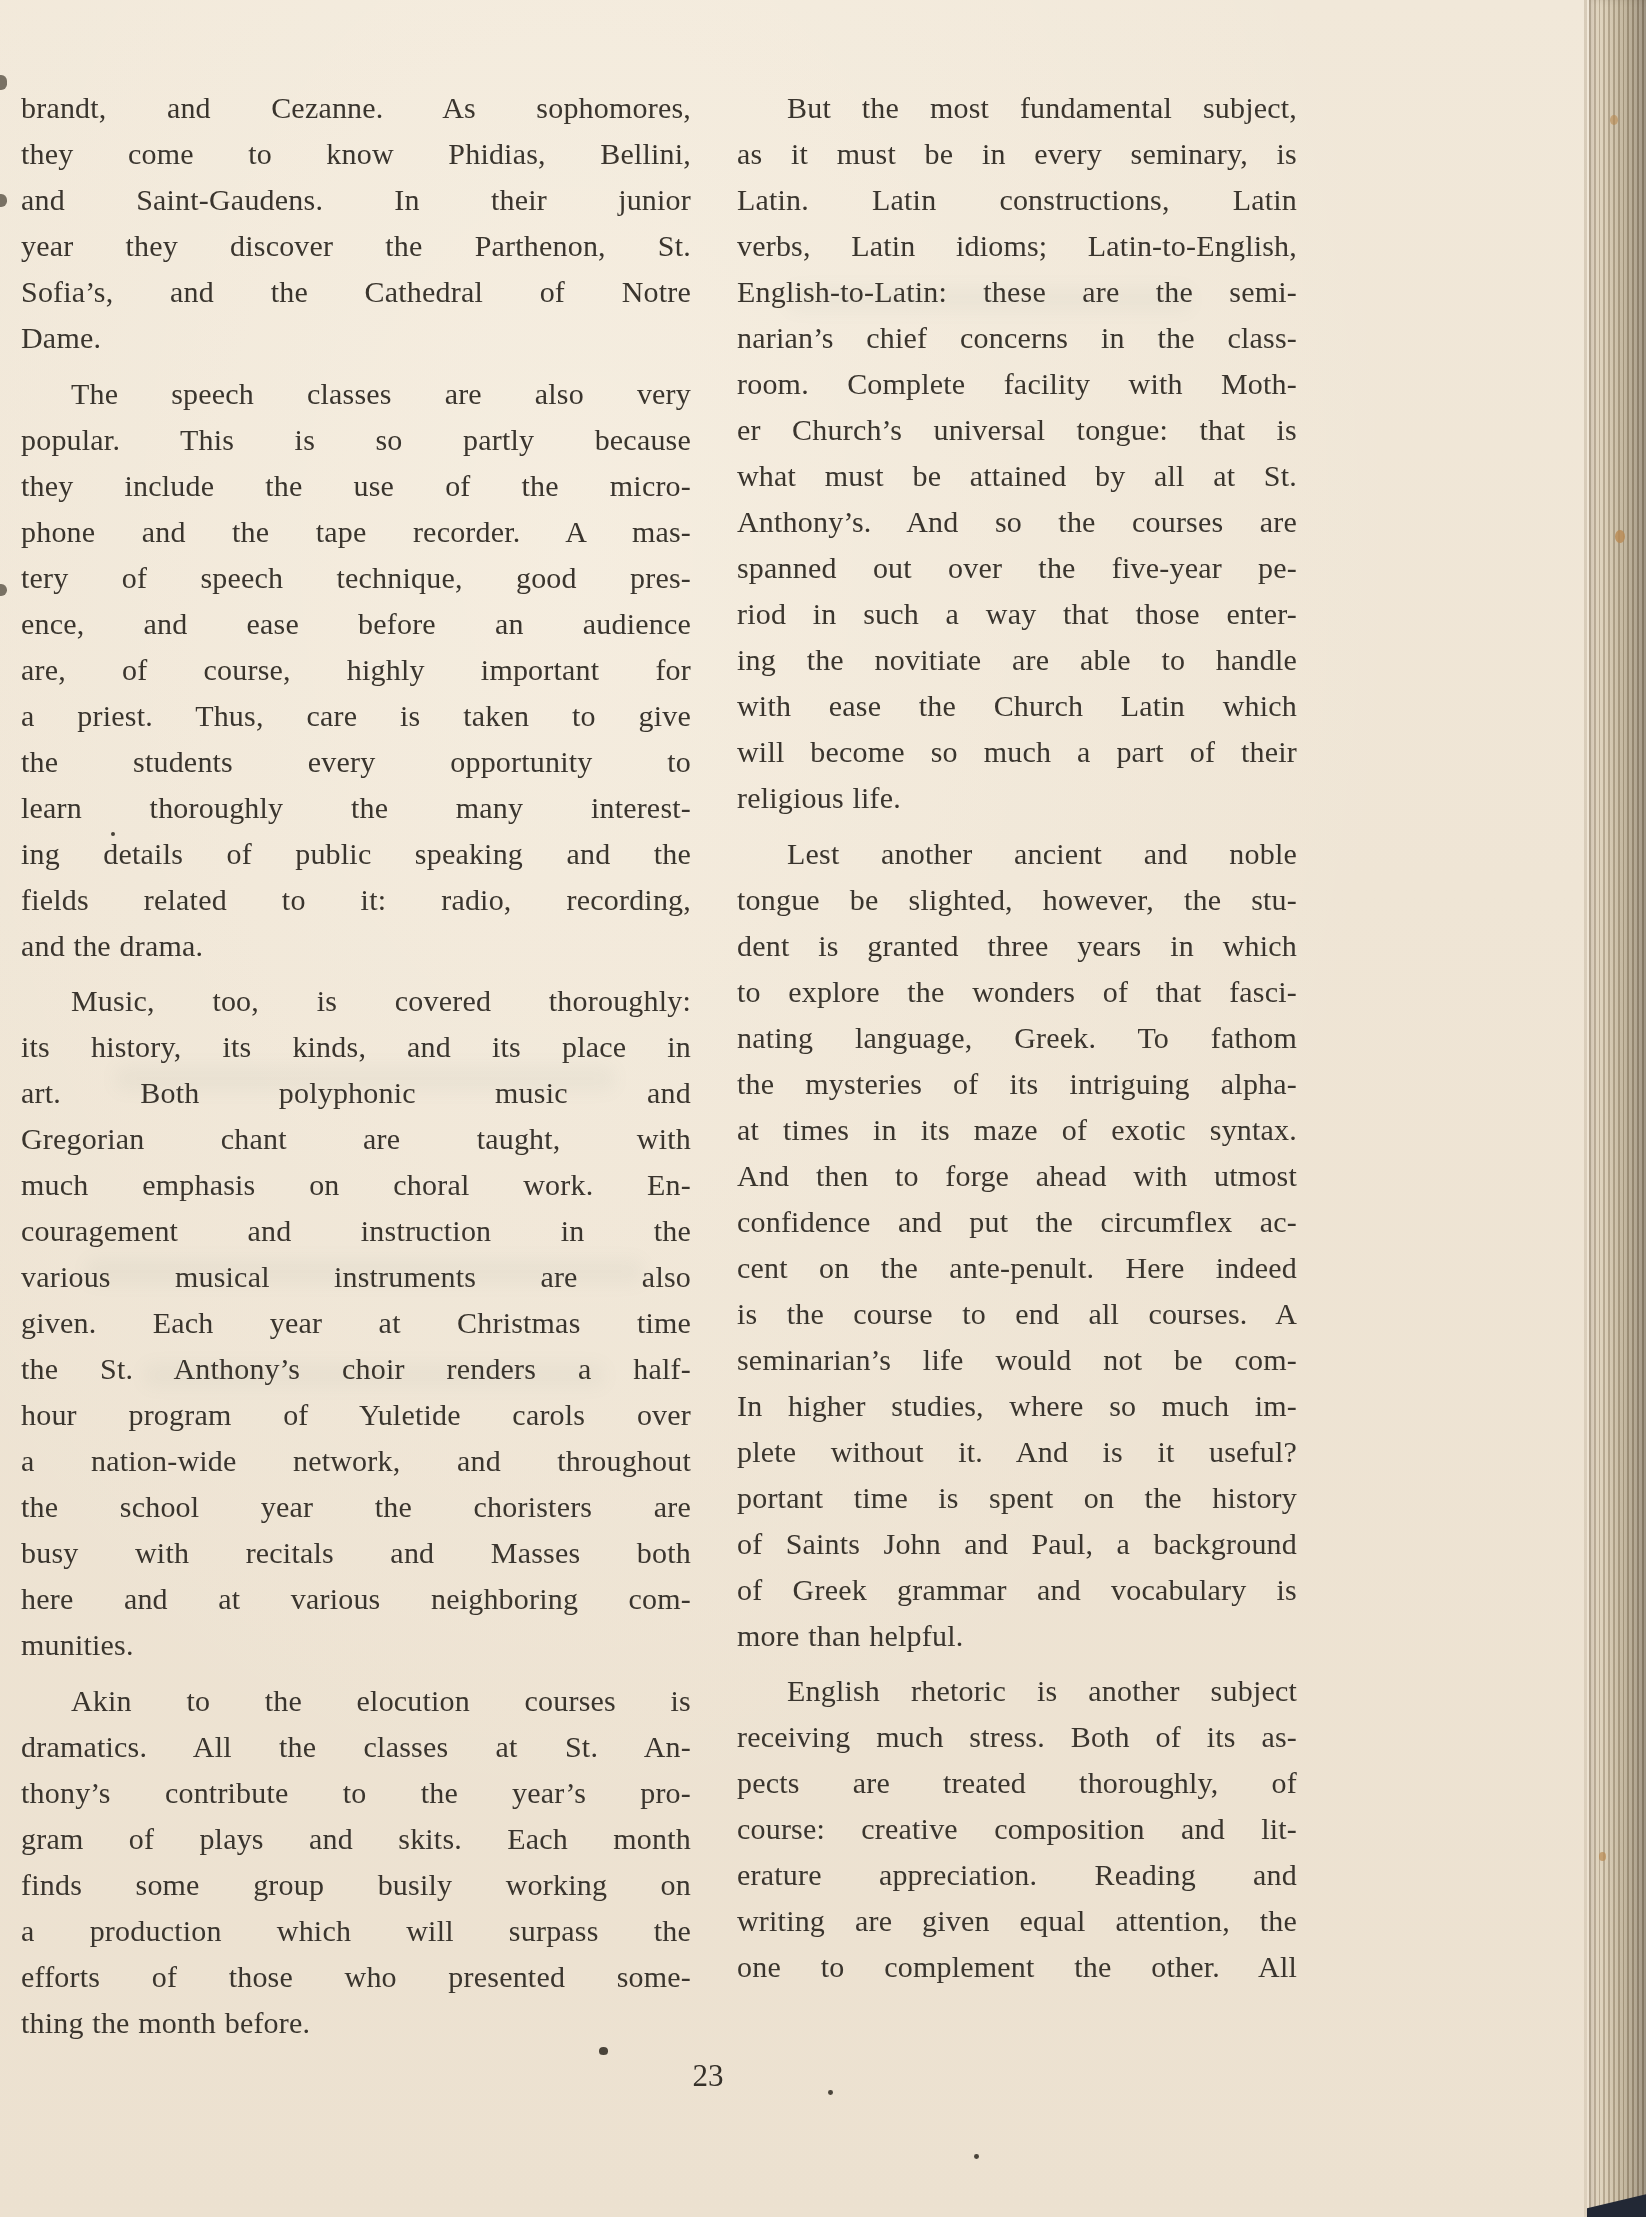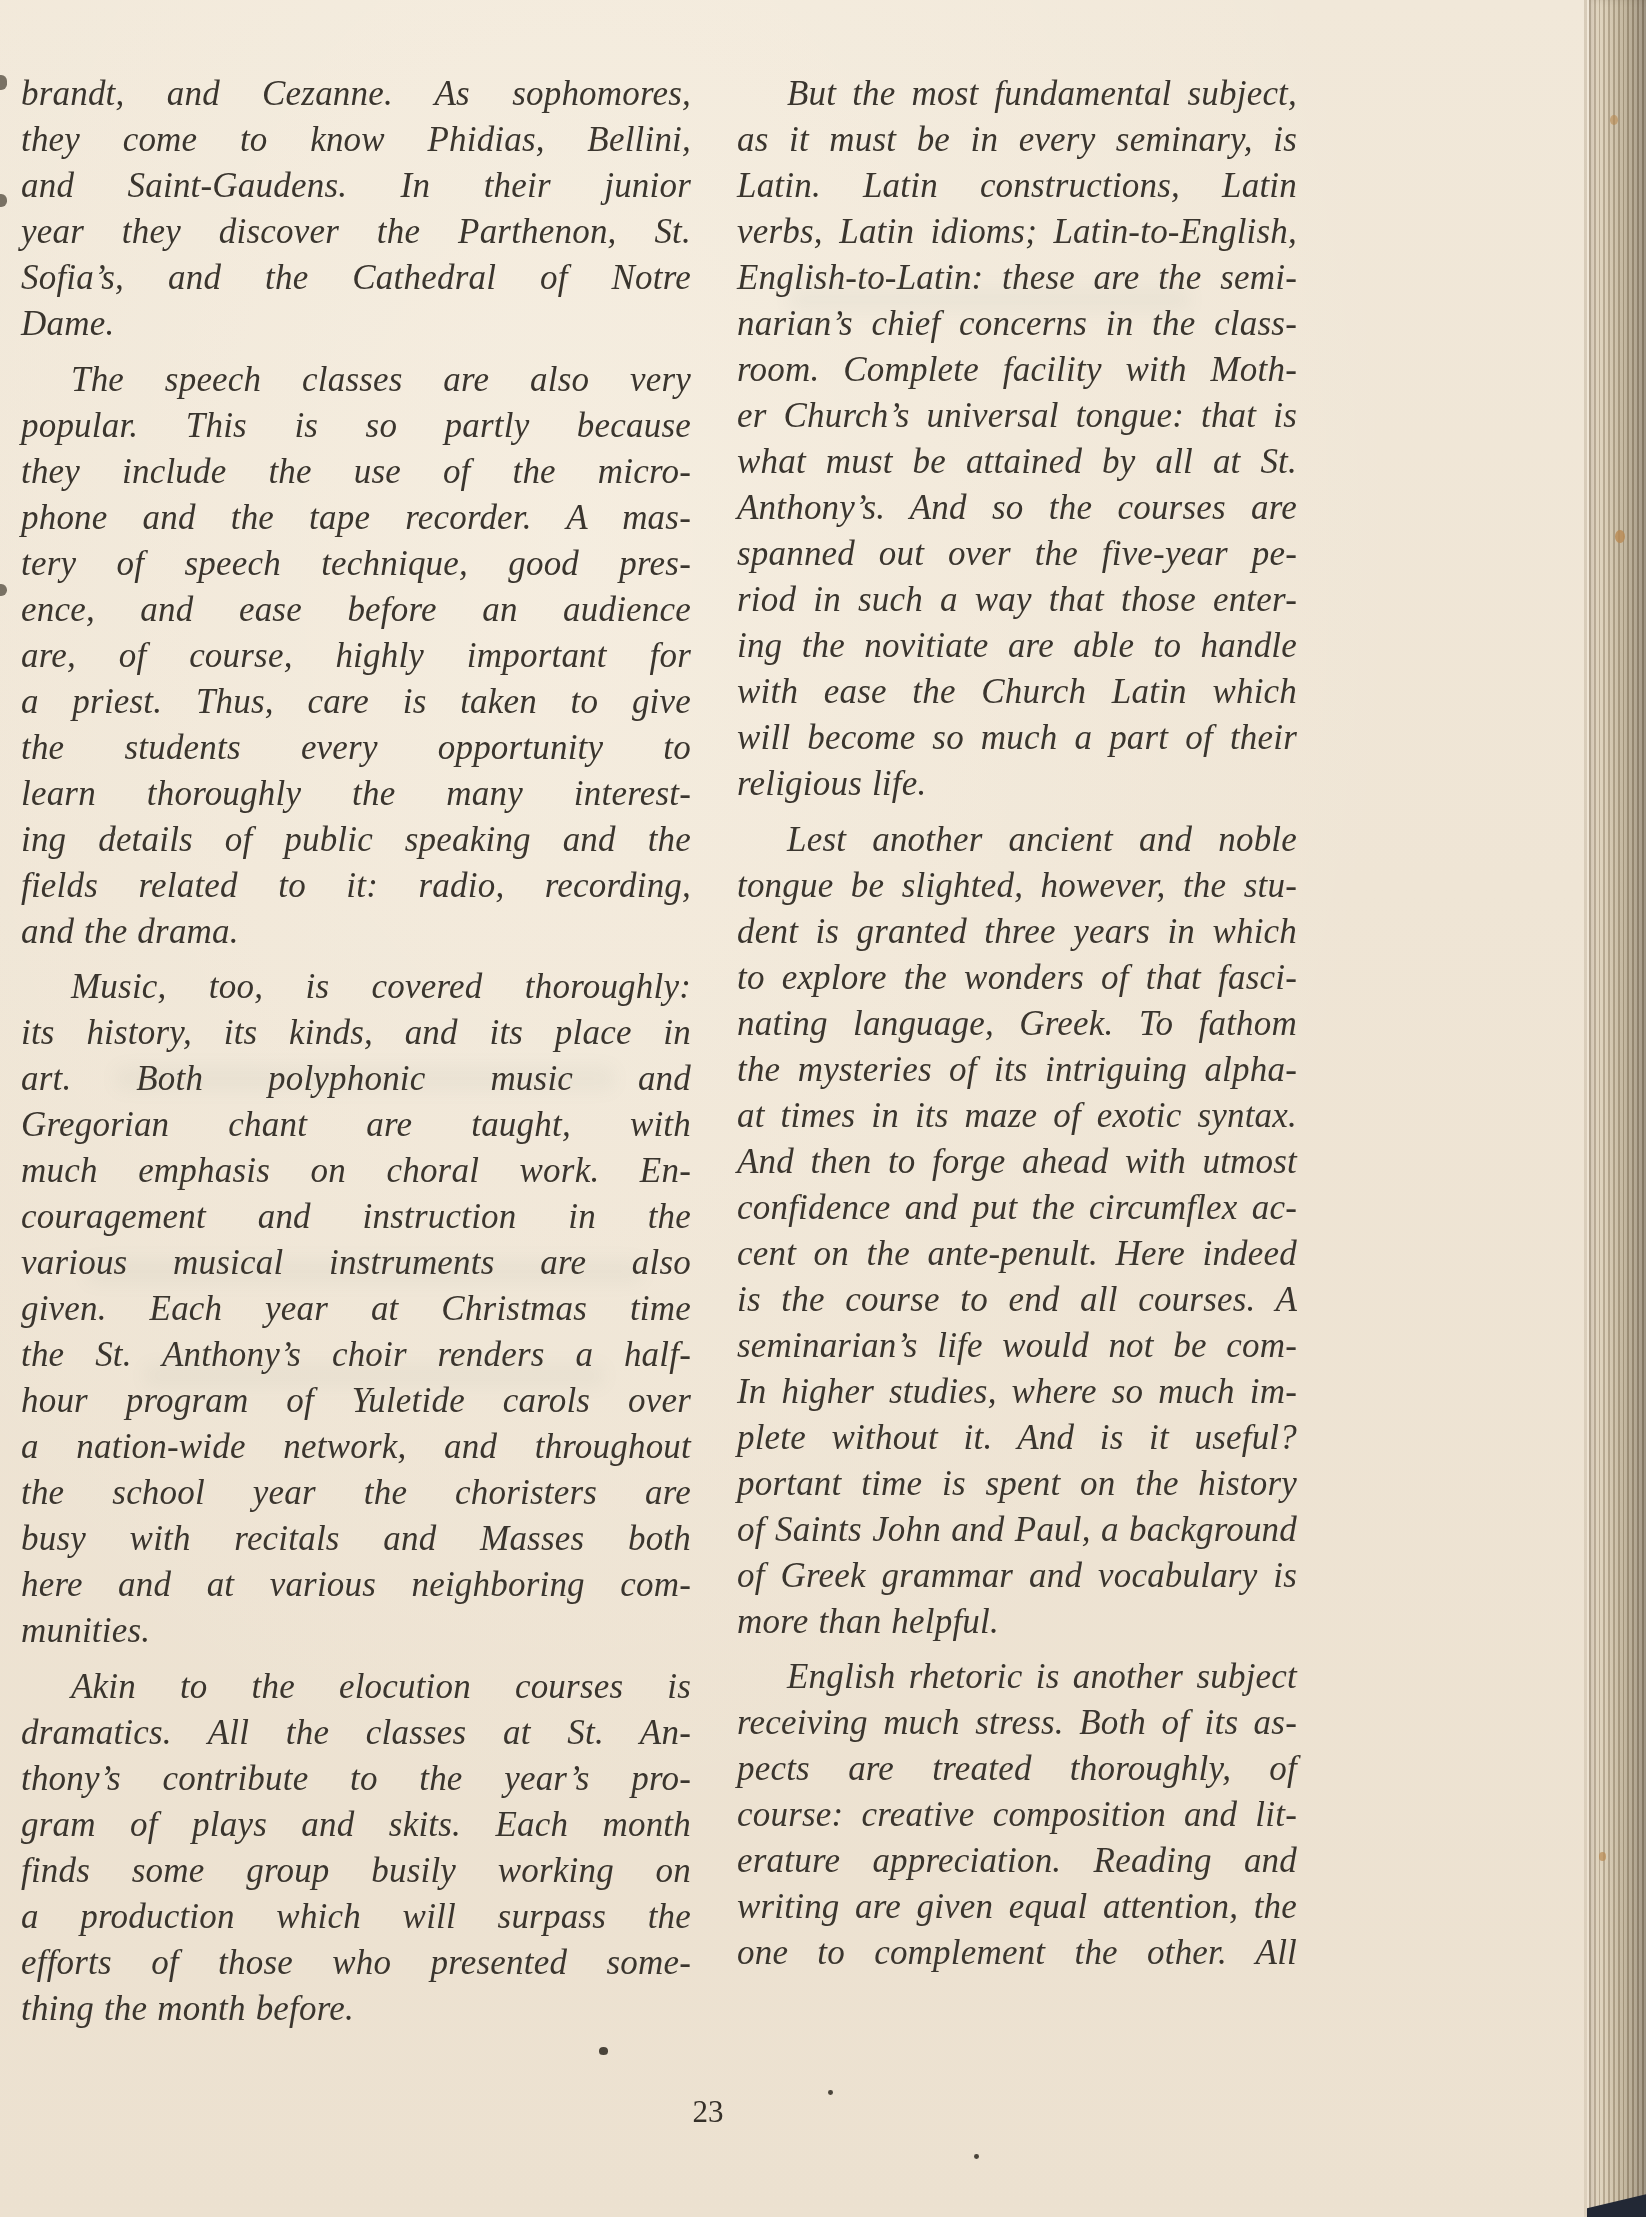--- a/index.html
+++ b/index.html
@@ -12,40 +12,39 @@
       linear-gradient(180deg,#f1e8d9 0%, #efe5d5 40%, #ece1d0 100%);
     font-family:"Liberation Serif","DejaVu Serif",serif;
     color:#3a352e;
   }
   
   .ghost{
     position:absolute;background:#6f7f72;opacity:0.055;filter:blur(8.6px);
     border-radius:7.7px;pointer-events:none;
   }
   .column{
-    position:absolute;top:71px;
-    font-size:35px;line-height:46px;
+    position:absolute;top:85px;
+    font-size:30px;line-height:46px;
     letter-spacing:0.2px;
-    font-style:italic;
   }
   #col-left{left:21px;width:670px;}
   #col-right{left:737px;width:560px;}
   .para{margin:0;}
   .para + .para{margin-top:9.6px;}
   .line{
     text-align:justify;
     text-align-last:justify;
     word-spacing:1px;
     white-space:normal;
   }
   .line.endline{text-align-last:left;}
   .para.indent .line:first-child{text-indent:50px;}
   #page-number{
     position:absolute;left:636px;top:2058px;width:144px;
-    text-align:center;font-size:31px;color:#353029;margin-top:36px;
+    text-align:center;font-size:31px;color:#353029;
   }
   
   #edge-shadow-line{
     position:absolute;top:0;right:60px;width:2.9px;height:100%;
     background:linear-gradient(180deg,rgba(150,130,100,0.28),rgba(150,130,100,0.18));
   }
   #edge-strip{
     position:absolute;top:0;right:0;width:58px;height:100%;
     background:
       repeating-linear-gradient(90deg,

